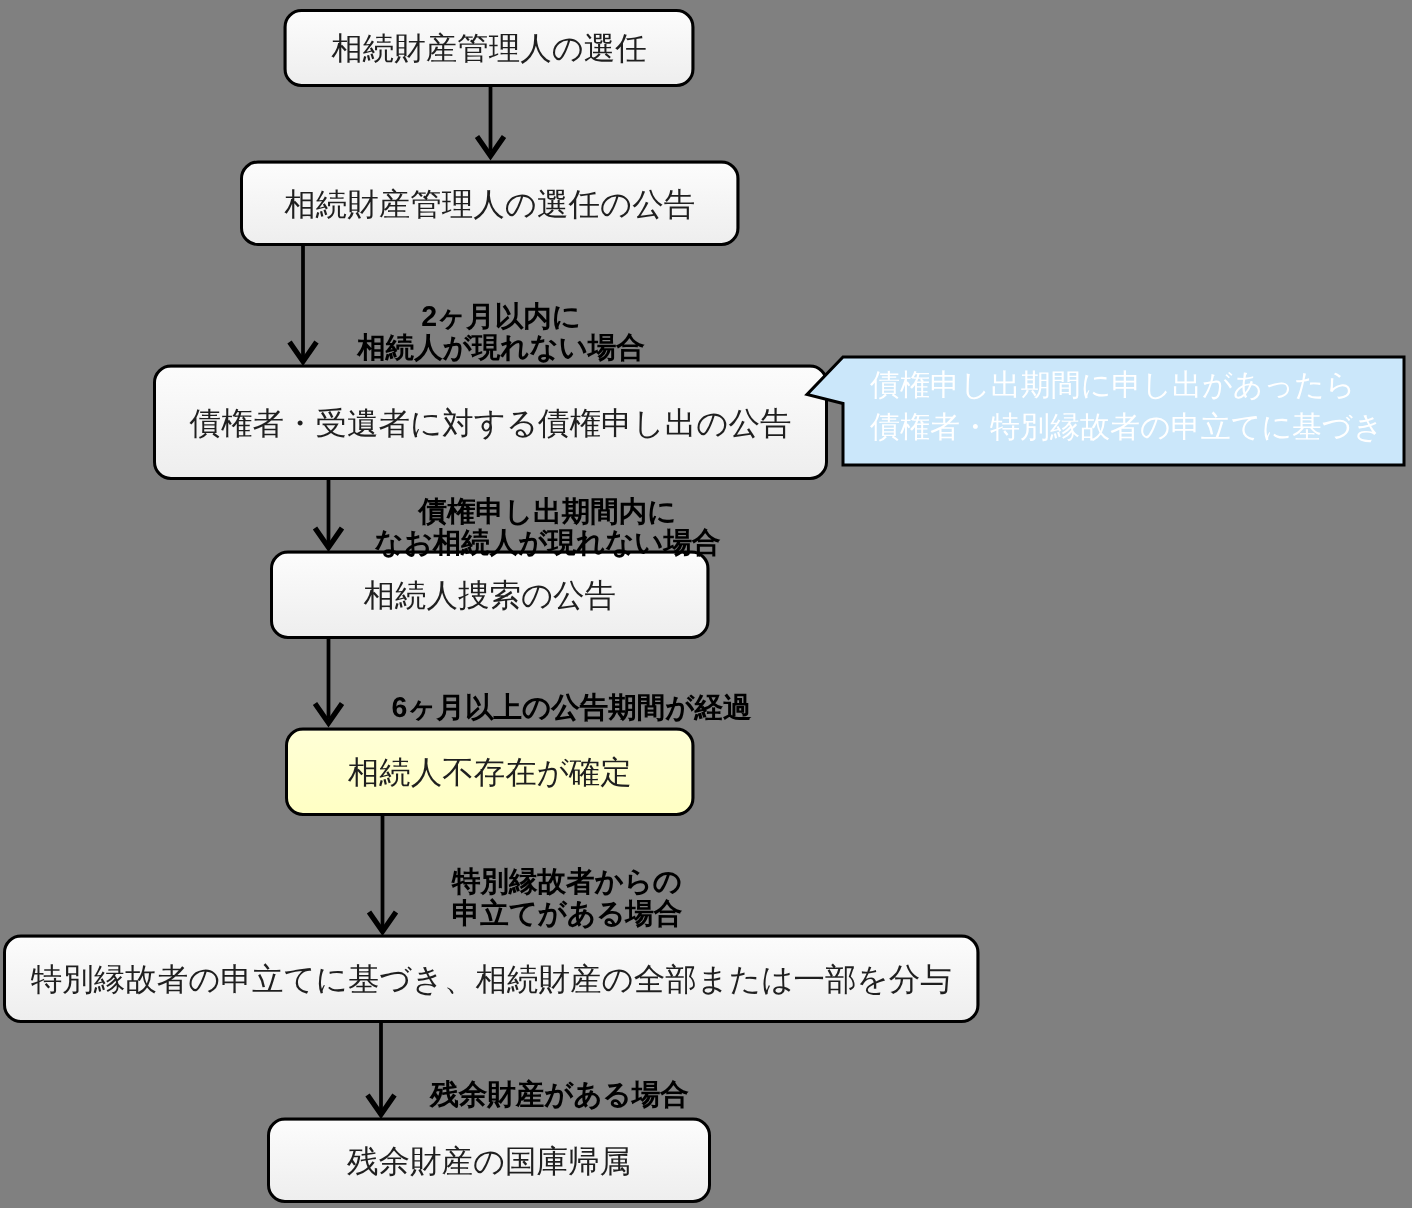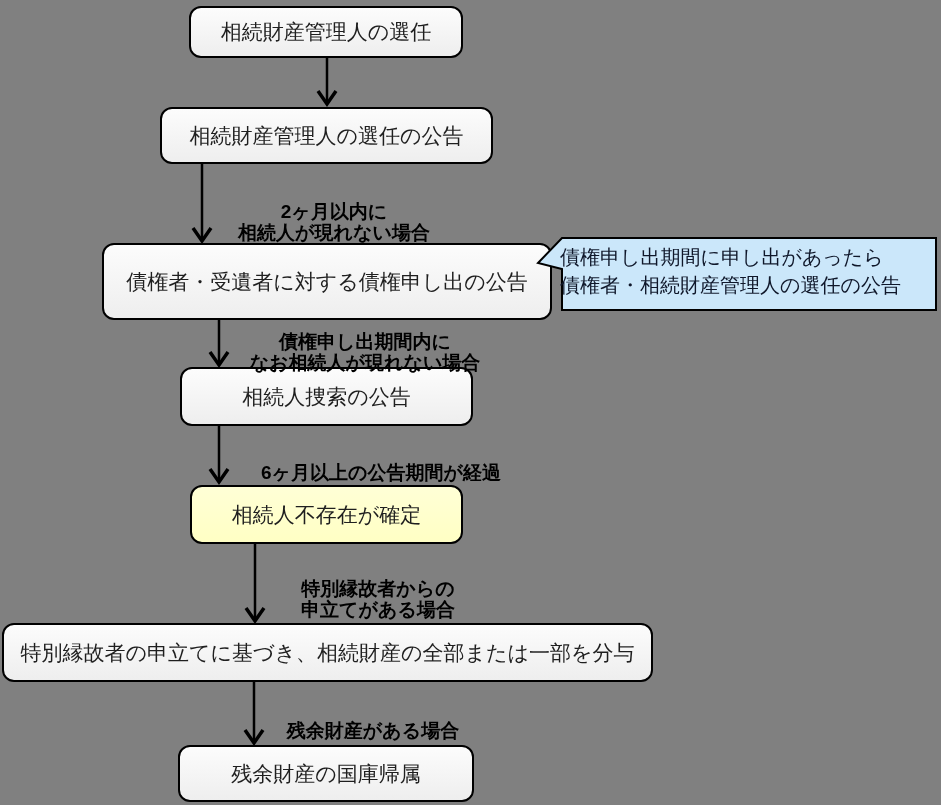--- a/index.html
+++ b/index.html
@@ -21,22 +21,22 @@
   }
   .node.highlight{background:linear-gradient(180deg,#FFFFD6 0%,#FFFFC4 100%);}
   .edge-label{
     position:absolute;z-index:2;transform:translateX(-50%);
     font-size:19px;font-weight:bold;color:#000;
     text-align:center;line-height:21px;white-space:nowrap;margin-top:22px;
   }
   .edge-label span{display:block;}
   .callout-layer{z-index:3;}
   .callout-text{
-    position:absolute;left:560px;top:243px;z-index:4;
-    font-size:20px;line-height:28px;color:#0f172a;white-space:nowrap;
+    position:absolute;left:580px;top:243px;z-index:4;
+    font-size:20px;line-height:28px;color:#ffffff;white-space:nowrap;
   }
   .callout-text span{display:block;}
 </style>
 </head>
 <body>
 
 <div class="canvas">
 
   <svg class="layer arrows" viewBox="0 0 941 805">
     <g stroke="#000" fill="none">
@@ -115,16 +115,16 @@
   <div class="edge-label" style="left:373px;top:698px;">
     <span>残余財産がある場合</span>
   </div>
 
   <svg class="layer callout-layer" viewBox="0 0 941 805">
     <path d="M 562 238 H 936 V 310 H 562 V 269 L 538 263 Z" fill="#CBE7FA" stroke="#000" stroke-width="2" stroke-linejoin="miter"></path>
   </svg>
 
   <div class="callout-text">
     <span>債権申し出期間に申し出があったら</span>
-    <span>債権者・相続財産管理人の選任の公告</span>
+    <span>債権者・特別縁故者の申立てに基づき</span>
   </div>
 
 </div>
 
 </body></html>

